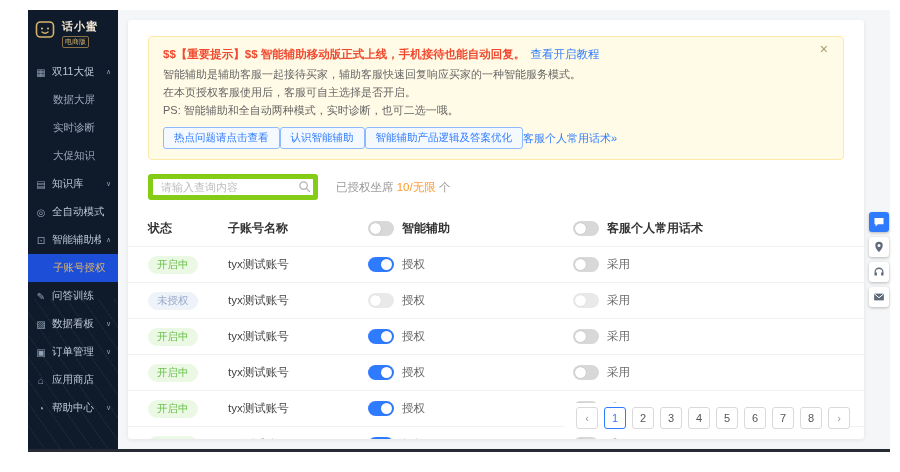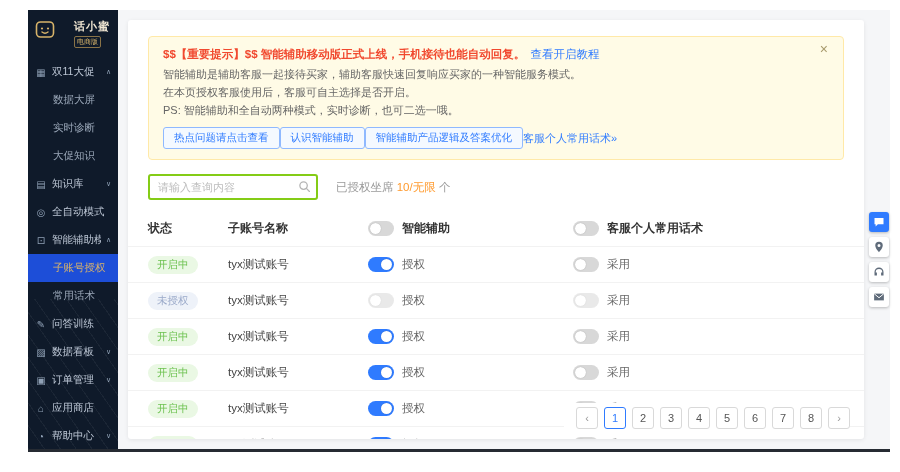--- a/index.html
+++ b/index.html
@@ -11,21 +11,21 @@
   }
   .app {
     position:absolute; left:28px; top:10px; width:862px; height:442px;
     display:flex; background:#f5f6f8; border-bottom:3px solid #262b33;
   }
   
   .sidebar {
     width:90px; flex-shrink:0; background:#0f1a2a; position:relative;
     overflow:hidden; display:flex; flex-direction:column;
   }
-  .logo { display:flex; align-items:flex-start; gap:19px; padding:9px 7px 7px; }
+  .logo { display:flex; align-items:flex-start; gap:7px; padding:9px 7px 7px; }
   .logo-mark svg { display:block; }
   .logo-texts { display:flex; flex-direction:column; }
   .logo-title { font-size:11px; font-weight:bold; color:#f1e7d3; letter-spacing:1px; }
   .logo-badge { font-size:7px; color:#d8b46a; border:1px solid #8a7347; border-radius:2px;
     padding:0 2px; margin-top:2px; align-self:flex-start; }
   .menu { flex:1; padding-top:3px; }
   .mi { display:flex; align-items:center; gap:5px; height:28px; padding:0 7px;
     font-size:10.5px; color:#bcc6d4; cursor:pointer; white-space:nowrap; }
   .mi-top .mi-icon { width:12px; text-align:center; font-size:10px; color:#8fa0b5; flex-shrink:0; }
   .mi-sub { padding-left:25px; color:#9aa7b8;justify-content:center; }
@@ -49,21 +49,21 @@
   .notice-title-text { color:#f1492f; font-weight:600; }
   .notice-title-link { color:#2f7bff; cursor:pointer; margin-left:2px; }
   .notice-line { margin:3px 0; color:#666; }
   .notice-actions { margin-top:9px; display:flex; align-items:center; gap:0; }
   .notice-btn { font-size:10.5px; color:#2f7bff; background:#f4f9ff; border:1px solid #8fb9ff;
     border-radius:3px; padding:3px 10px; cursor:pointer; white-space:nowrap; }
   .notice-more { font-size:11px; color:#2f7bff; cursor:pointer; }
   
   .filter-row { margin:14px 20px 0; display:flex; align-items:center; gap:18px; }
   .search-box { position:relative; width:170px; }
-  .search-input { width:100%; height:26px; border:2px solid #84cc16; border-radius:3px;
+  .search-input { width:100%; height:26px; border:5px solid #84cc16; border-radius:3px;
     padding:0 26px 0 8px; font-size:11px; color:#333; outline:none; background:#fff; }
   .search-input::placeholder { color:#bdbdbd; }
   .search-icon { position:absolute; right:7px; top:6px; line-height:0; }
   .seats { font-size:11.5px; color:#9a9a9a; }
   .seats-value { color:#ff9a2e; }
   
   .table { margin-top:10px; }
   .thead, .tr { display:grid; grid-template-columns:80px 140px 205px 1fr;
     align-items:center; padding:0 20px; }
   .thead { height:36px; font-size:12px; font-weight:700; color:#333; }
@@ -149,25 +149,20 @@
         <div class="mi mi-top">
     <span class="mi-icon">⊡</span>
     <span class="mi-label">智能辅助模式</span>
     <span class="mi-chevron">∧</span>
   </div>
         <div class="mi mi-sub active">
 
     <span class="mi-label">子账号授权</span>
     <span class="mi-chevron"></span>
   </div>
-        <div class="mi mi-sub">
-
-    <span class="mi-label">常用话术</span>
-    <span class="mi-chevron"></span>
-  </div>
         <div class="mi mi-top">
     <span class="mi-icon">✎</span>
     <span class="mi-label">问答训练</span>
     <span class="mi-chevron"></span>
   </div>
         <div class="mi mi-top">
     <span class="mi-icon">▨</span>
     <span class="mi-label">数据看板</span>
     <span class="mi-chevron">∨</span>
   </div>

